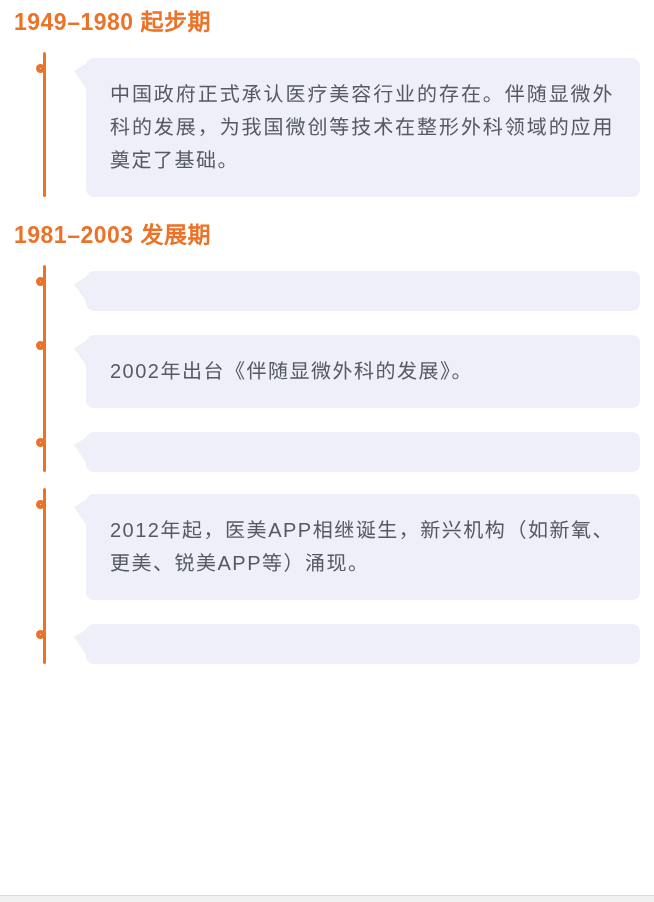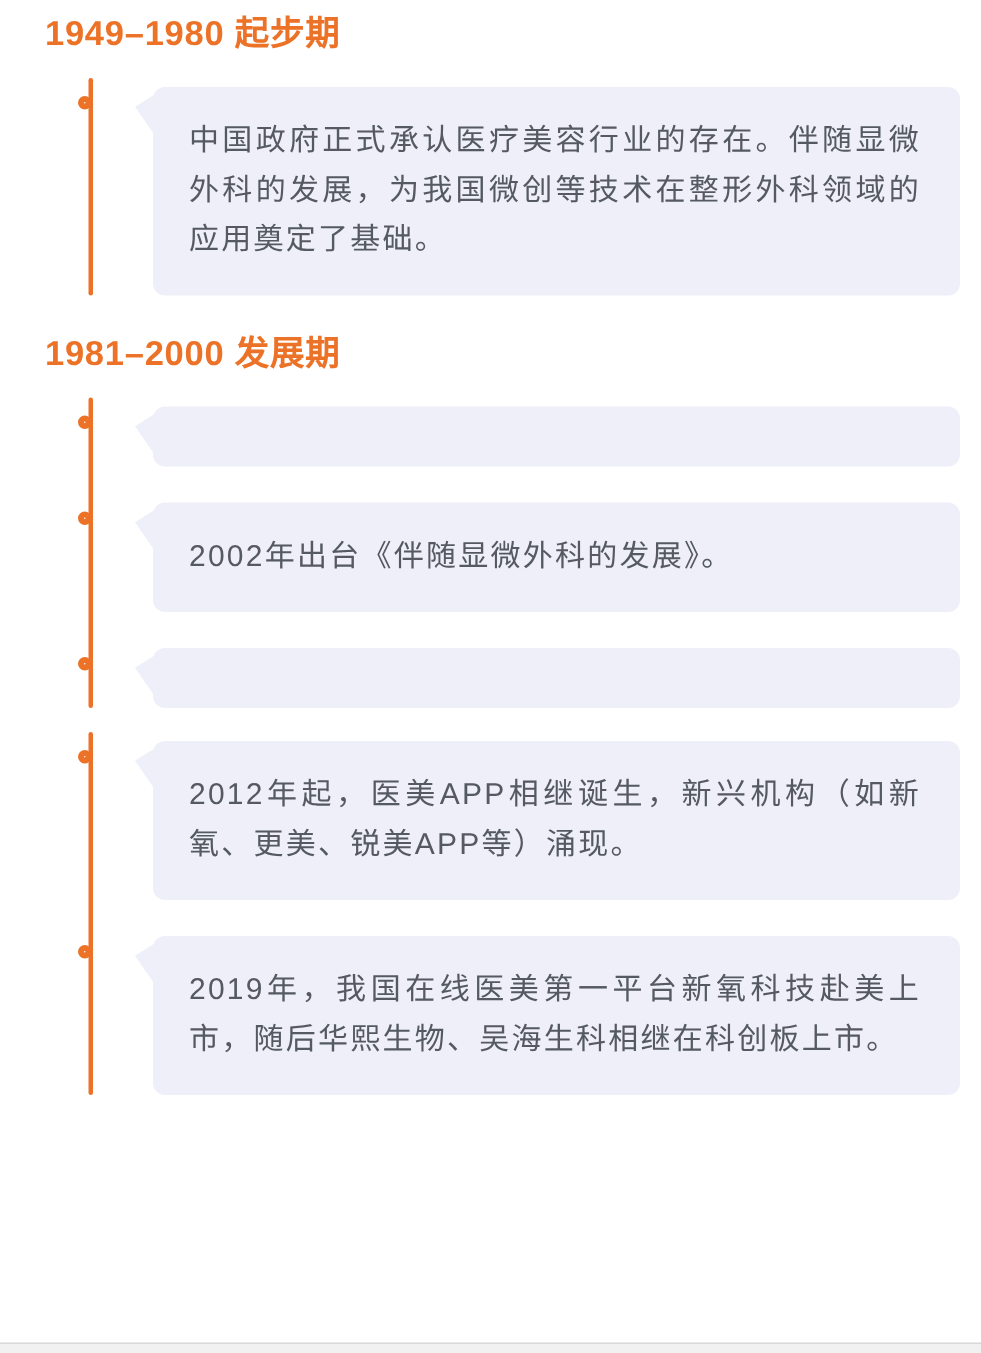--- a/index.html
+++ b/index.html
@@ -10,21 +10,21 @@
   }
   *{box-sizing:border-box;}
   html,body{margin:0;padding:0;}
   body{
     width:654px;height:902px;
     background:var(--bg);
     font-family:"Liberation Sans","DejaVu Sans",sans-serif;
     position:relative;overflow:hidden;
   }
   .timeline{padding-top:6px;}
-  .section{margin-bottom:22px;margin-left:16px;}
+  .section{margin-bottom:22px;}
   .section-title{
     margin:0 0 20px 14px;
     font-size:23px;font-weight:700;line-height:32px;
     letter-spacing:0.5px;color:var(--accent);
   }
   .items{position:relative;}
   .rail{
     position:absolute;left:43px;top:-6px;bottom:0;
     width:3px;background:var(--accent);border-radius:2px;
   }
@@ -65,21 +65,21 @@
         <span class="dot"></span>
         <div class="card">
           <span class="tail"></span>
           <p>中国政府正式承认医疗美容行业的存在。伴随显微外科的发展，为我国微创等技术在整形外科领域的应用奠定了基础。</p>
         </div>
       </div>
     </div>
   </div>
 
   <div class="section">
-    <h2 class="section-title">1981–2000 发展期</h2>
+    <h2 class="section-title">1981–2003 发展期</h2>
     <div class="items">
       <div class="rail"></div>
       <div class="item">
         <span class="dot"></span>
         <div class="card">
           <span class="tail"></span>
         </div>
       </div>
       <div class="item">
         <span class="dot"></span>
@@ -104,21 +104,20 @@
         <span class="dot"></span>
         <div class="card">
           <span class="tail"></span>
           <p>2012年起，医美APP相继诞生，新兴机构（如新氧、更美、锐美APP等）涌现。</p>
         </div>
       </div>
       <div class="item">
         <span class="dot"></span>
         <div class="card">
           <span class="tail"></span>
-          <p>2019年，我国在线医美第一平台新氧科技赴美上市，随后华熙生物、吴海生科相继在科创板上市。</p>
         </div>
       </div>
     </div>
   </div>
 
 </div>
 
 <div class="footer-strip"></div>
 
 </body></html>

